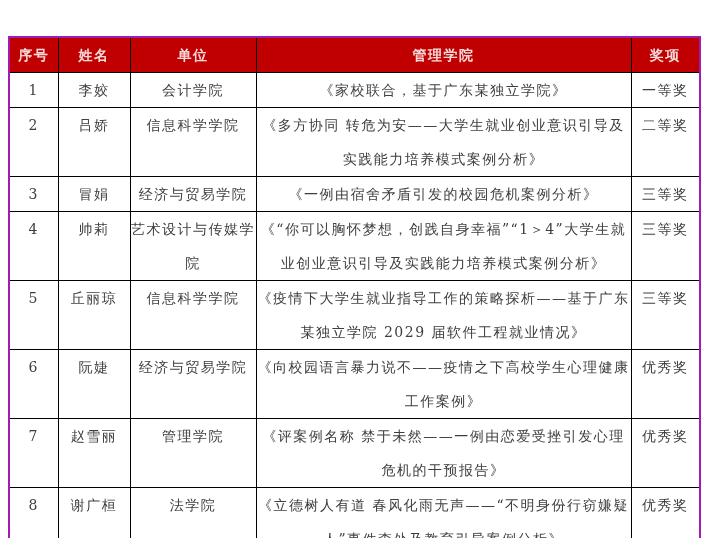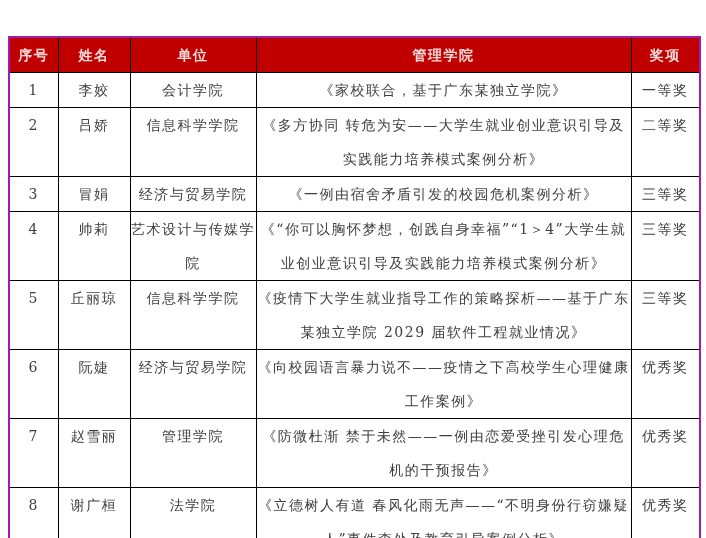--- a/index.html
+++ b/index.html
@@ -111,21 +111,21 @@
         <td>6</td>
         <td>阮婕</td>
         <td class="unit-cell">经济与贸易学院</td>
         <td class="case-cell">《向校园语言暴力说不——疫情之下高校学生心理健康工作案例》</td>
         <td>优秀奖</td>
       </tr>
       <tr class="row-double">
         <td>7</td>
         <td>赵雪丽</td>
         <td class="unit-cell">管理学院</td>
-        <td class="case-cell">《防微杜渐 禁于未然——一例由恋爱受挫引发心理危机的干预报告》</td>
+        <td class="case-cell">《评案例名称 禁于未然——一例由恋爱受挫引发心理危机的干预报告》</td>
         <td>优秀奖</td>
       </tr>
       <tr class="row-last">
         <td>8</td>
         <td>谢广桓</td>
         <td class="unit-cell">法学院</td>
         <td class="case-cell">《立德树人有道 春风化雨无声——“不明身份行窃嫌疑人”事件查处及教育引导案例分析》</td>
         <td>优秀奖</td>
       </tr>
     </tbody>

